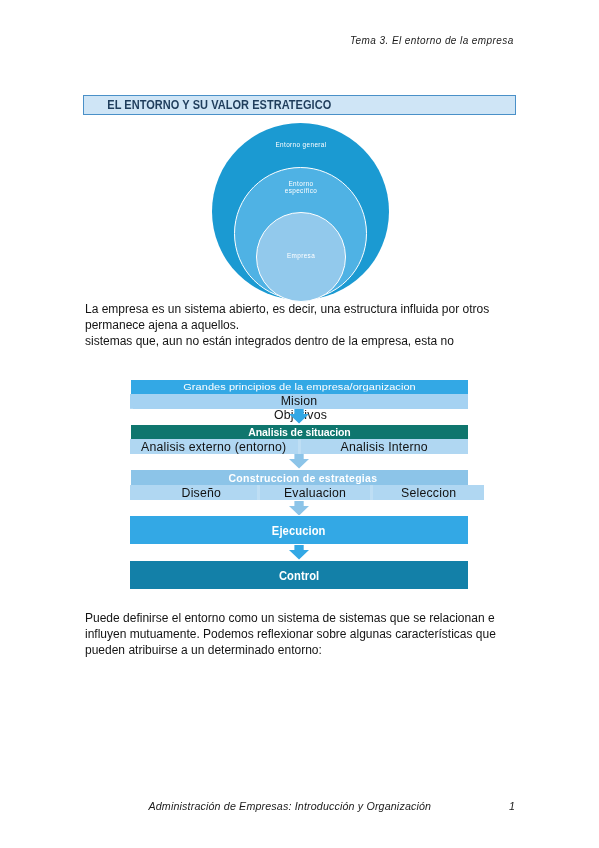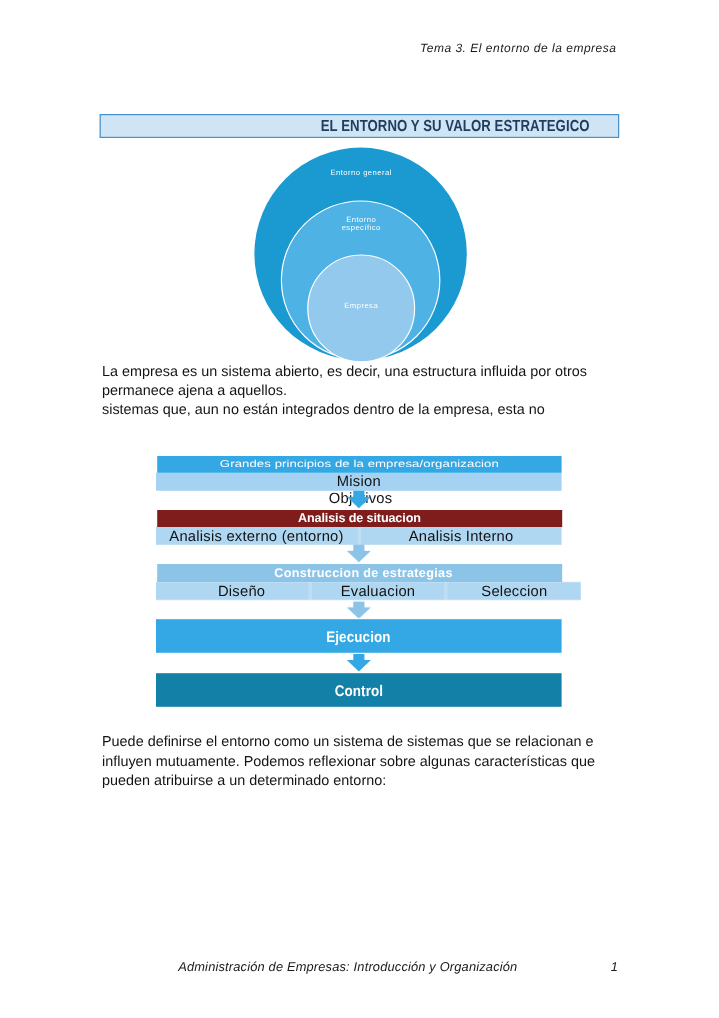--- a/index.html
+++ b/index.html
@@ -8,21 +8,21 @@
   .runhead,.para,.cell,.hdr,.bigblk,.clab,.ftxt,.fnum{transform:translateZ(0);}
   body{width:599px;height:848px;background:#ffffff;font-family:"Liberation Sans",sans-serif;overflow:hidden;position:relative;}
   .page{position:absolute;left:0;top:0;width:599px;height:848px;background:#fff;transform:translateZ(0);}
 
   
   .runhead{position:absolute;left:350px;top:35px;font-style:italic;font-size:10px;color:#1a1a1a;letter-spacing:0.42px;white-space:nowrap;}
 
   
   .titlebar{position:absolute;left:83px;top:95px;width:433px;height:19.5px;box-sizing:border-box;
             background:#cfe5f6;border:1.8px solid #4a90c8;}
-  .titlebar .t{position:absolute;left:0;top:0;width:100%;height:100%;display:flex;align-items:center;justify-content:flex-end;
+  .titlebar .t{position:absolute;left:0;top:0;width:100%;height:100%;display:flex;align-items:center;justify-content:flex-start;
                font-weight:bold;font-size:13.3px;color:#1f3d5c;letter-spacing:0.05px;white-space:nowrap;}
   .titlebar .t span{display:inline-block;transform:scaleX(0.828) translateZ(0);}
 
   
   .circles{position:absolute;left:212px;top:123px;width:178px;height:177px;}
   .c{position:absolute;border-radius:50%;}
   .c1{left:0;top:0;width:177px;height:177px;background:#1b9ad2;}
   .c2{left:22px;top:44px;width:133px;height:133px;background:#4fb2e4;border:1px solid #fff;box-sizing:border-box;}
   .c3{left:44px;top:89px;width:90px;height:90px;background:#92c9ec;border:1px solid #fff;box-sizing:border-box;}
   .clab{position:absolute;width:100%;text-align:center;color:#fff;font-size:6.4px;letter-spacing:0.38px;line-height:7.5px;}
@@ -48,21 +48,21 @@
   .h2,.h3{font-weight:bold;font-size:10.5px;}
   .h2{letter-spacing:-0.1px;}
   .h3{letter-spacing:0.28px;justify-content:flex-start;padding-left:97.5px;}
   .srow{position:absolute;left:0;width:338px;display:flex;}
   .cell{flex:1;display:flex;transform:translateZ(0);align-items:center;justify-content:center;font-size:12.3px;letter-spacing:0.2px;color:#121212;white-space:nowrap;}
   .srow .cell + .cell{border-left:3px solid rgba(255,255,255,0.18);}
   .b1{top:380px;height:29px;}
   .b1 .hdr{background:#33a8e5;}
   .r1{top:14px;height:15px;background:#a5d2f2;flex-direction:column;}
   .b2{top:425px;height:29px;}
-  .b2 .hdr{background:#7f1d1d;}
+  .b2 .hdr{background:#0f766e;}
   .r2{top:14px;height:15px;background:#b0d7f2;}
   .b3{top:470px;height:30px;}
   .b3 .hdr{background:#8cc4e8;height:15px;}
   .r3{top:15px;height:15px;background:#b0d7f2;padding-left:16px;}
   .bigblk{position:absolute;left:130px;width:338px;display:flex;align-items:center;justify-content:center;
           color:#fff;font-weight:bold;font-size:12.8px;letter-spacing:0.1px;}
   .bigblk span{display:inline-block;transform:scaleX(0.875) translateZ(0);}
   .be{top:516px;height:28px;background:#33a8e5;}
   .bc{top:561px;height:28px;background:#1380a8;}
   .arrow{position:absolute;left:288.9px;}

